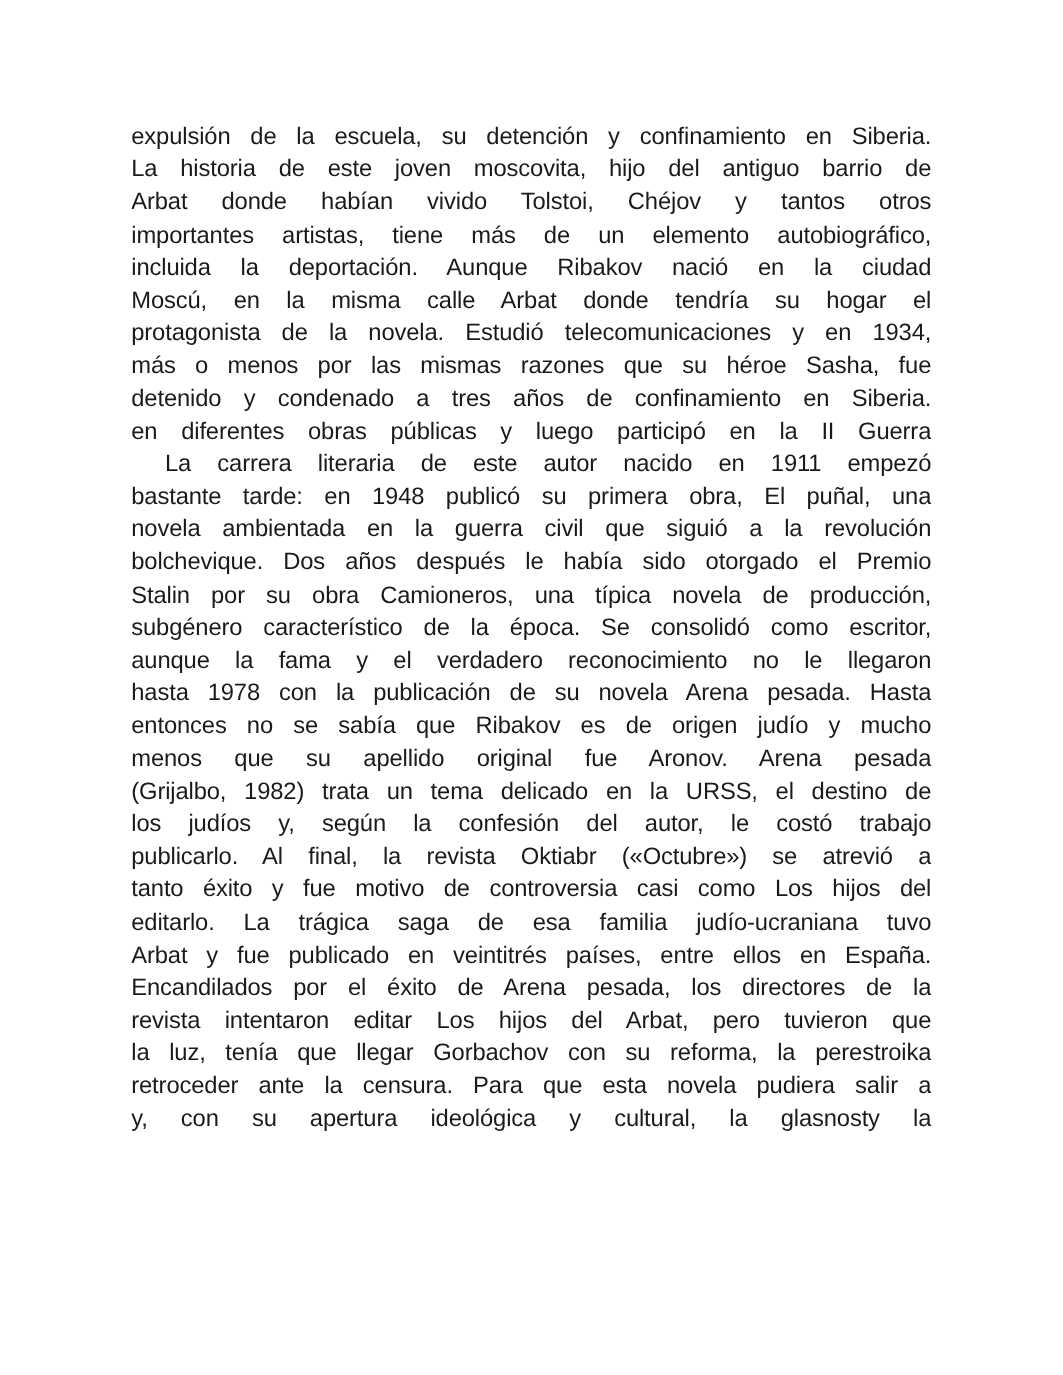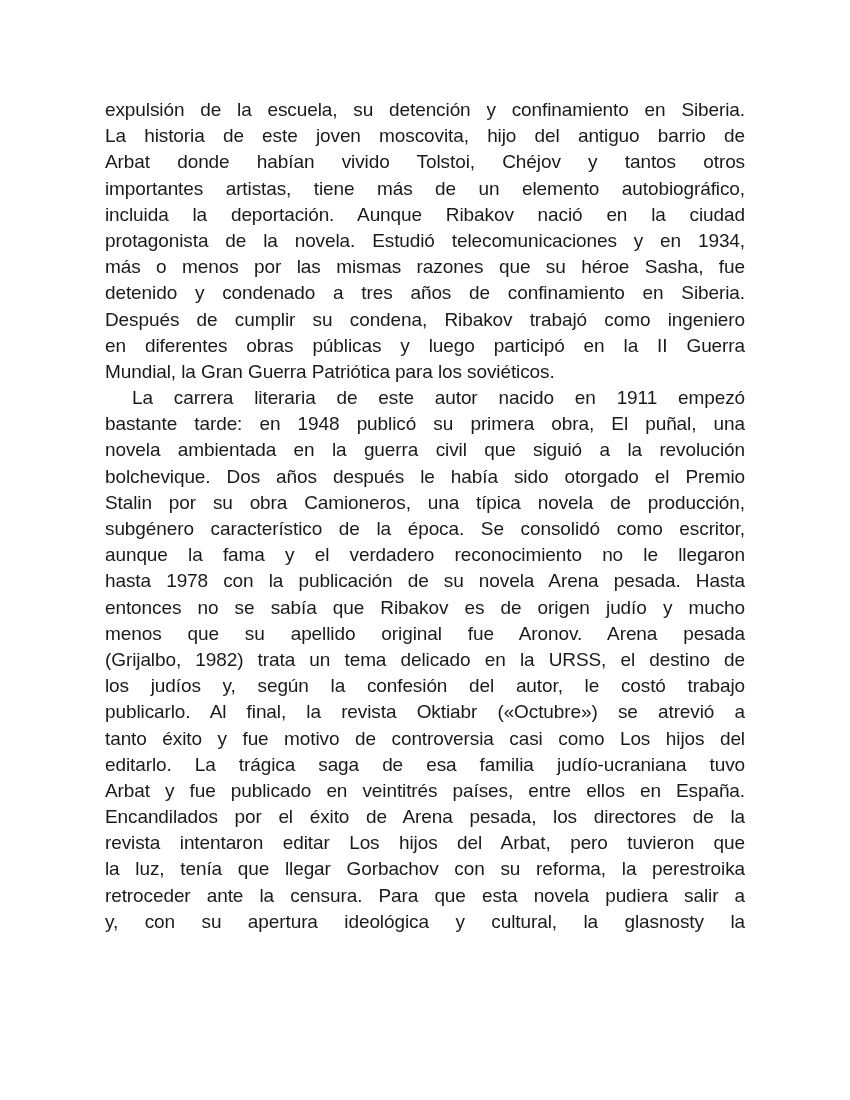--- a/index.html
+++ b/index.html
@@ -45,26 +45,25 @@
 </head>
 <body>
 
 <main class="page">
   <section class="text-block" id="text-block" style="color: rgb(26, 26, 26);">
       <div class="line"><span class="run">expulsión de la escuela, su detención y confinamiento en Siberia.</span></div>
       <div class="line"><span class="run">La historia de este joven moscovita, hijo del antiguo barrio de</span></div>
       <div class="line"><span class="run">Arbat donde habían vivido Tolstoi, Chéjov y tantos otros</span></div>
       <div class="line"><span class="run">importantes artistas, tiene más de un elemento autobiográfico,</span></div>
       <div class="line"><span class="run">incluida la deportación. Aunque Ribakov nació en la ciudad</span></div>
+      <div class="line"><span class="run">Moscú, en la misma calle Arbat donde tendría su hogar el</span></div>
       <div class="line"><span class="run">protagonista de la novela. Estudió telecomunicaciones y en 1934,</span></div>
       <div class="line"><span class="run">más o menos por las mismas razones que su héroe Sasha, fue</span></div>
       <div class="line"><span class="run">detenido y condenado a tres años de confinamiento en Siberia.</span></div>
-      <div class="line"><span class="run">Después de cumplir su condena, Ribakov trabajó como ingeniero</span></div>
       <div class="line"><span class="run">en diferentes obras públicas y luego participó en la II Guerra</span></div>
-      <div class="line para-end"><span class="run">Mundial, la Gran Guerra Patriótica para los soviéticos.</span></div>
       <div class="line indent"><span class="run">La carrera literaria de este autor nacido en 1911 empezó</span></div>
       <div class="line"><span class="run">bastante tarde: en 1948 publicó su primera obra, </span><span class="run italic">El puñal</span><span class="run">, una</span></div>
       <div class="line"><span class="run">novela ambientada en la guerra civil que siguió a la revolución</span></div>
       <div class="line"><span class="run">bolchevique. Dos años después le había sido otorgado el Premio</span></div>
       <div class="line"><span class="run">Stalin por su obra </span><span class="run italic">Camioneros</span><span class="run">, una típica </span><span class="run italic">novela de producción</span><span class="run">,</span></div>
       <div class="line"><span class="run">subgénero característico de la época. Se consolidó como escritor,</span></div>
       <div class="line"><span class="run">aunque la fama y el verdadero reconocimiento no le llegaron</span></div>
       <div class="line"><span class="run">hasta 1978 con la publicación de su novela </span><span class="run italic">Arena pesada</span><span class="run">. Hasta</span></div>
       <div class="line"><span class="run">entonces no se sabía que Ribakov es de origen judío y mucho</span></div>
       <div class="line"><span class="run">menos que su apellido original fue Aronov. </span><span class="run italic">Arena pesada</span></div>

